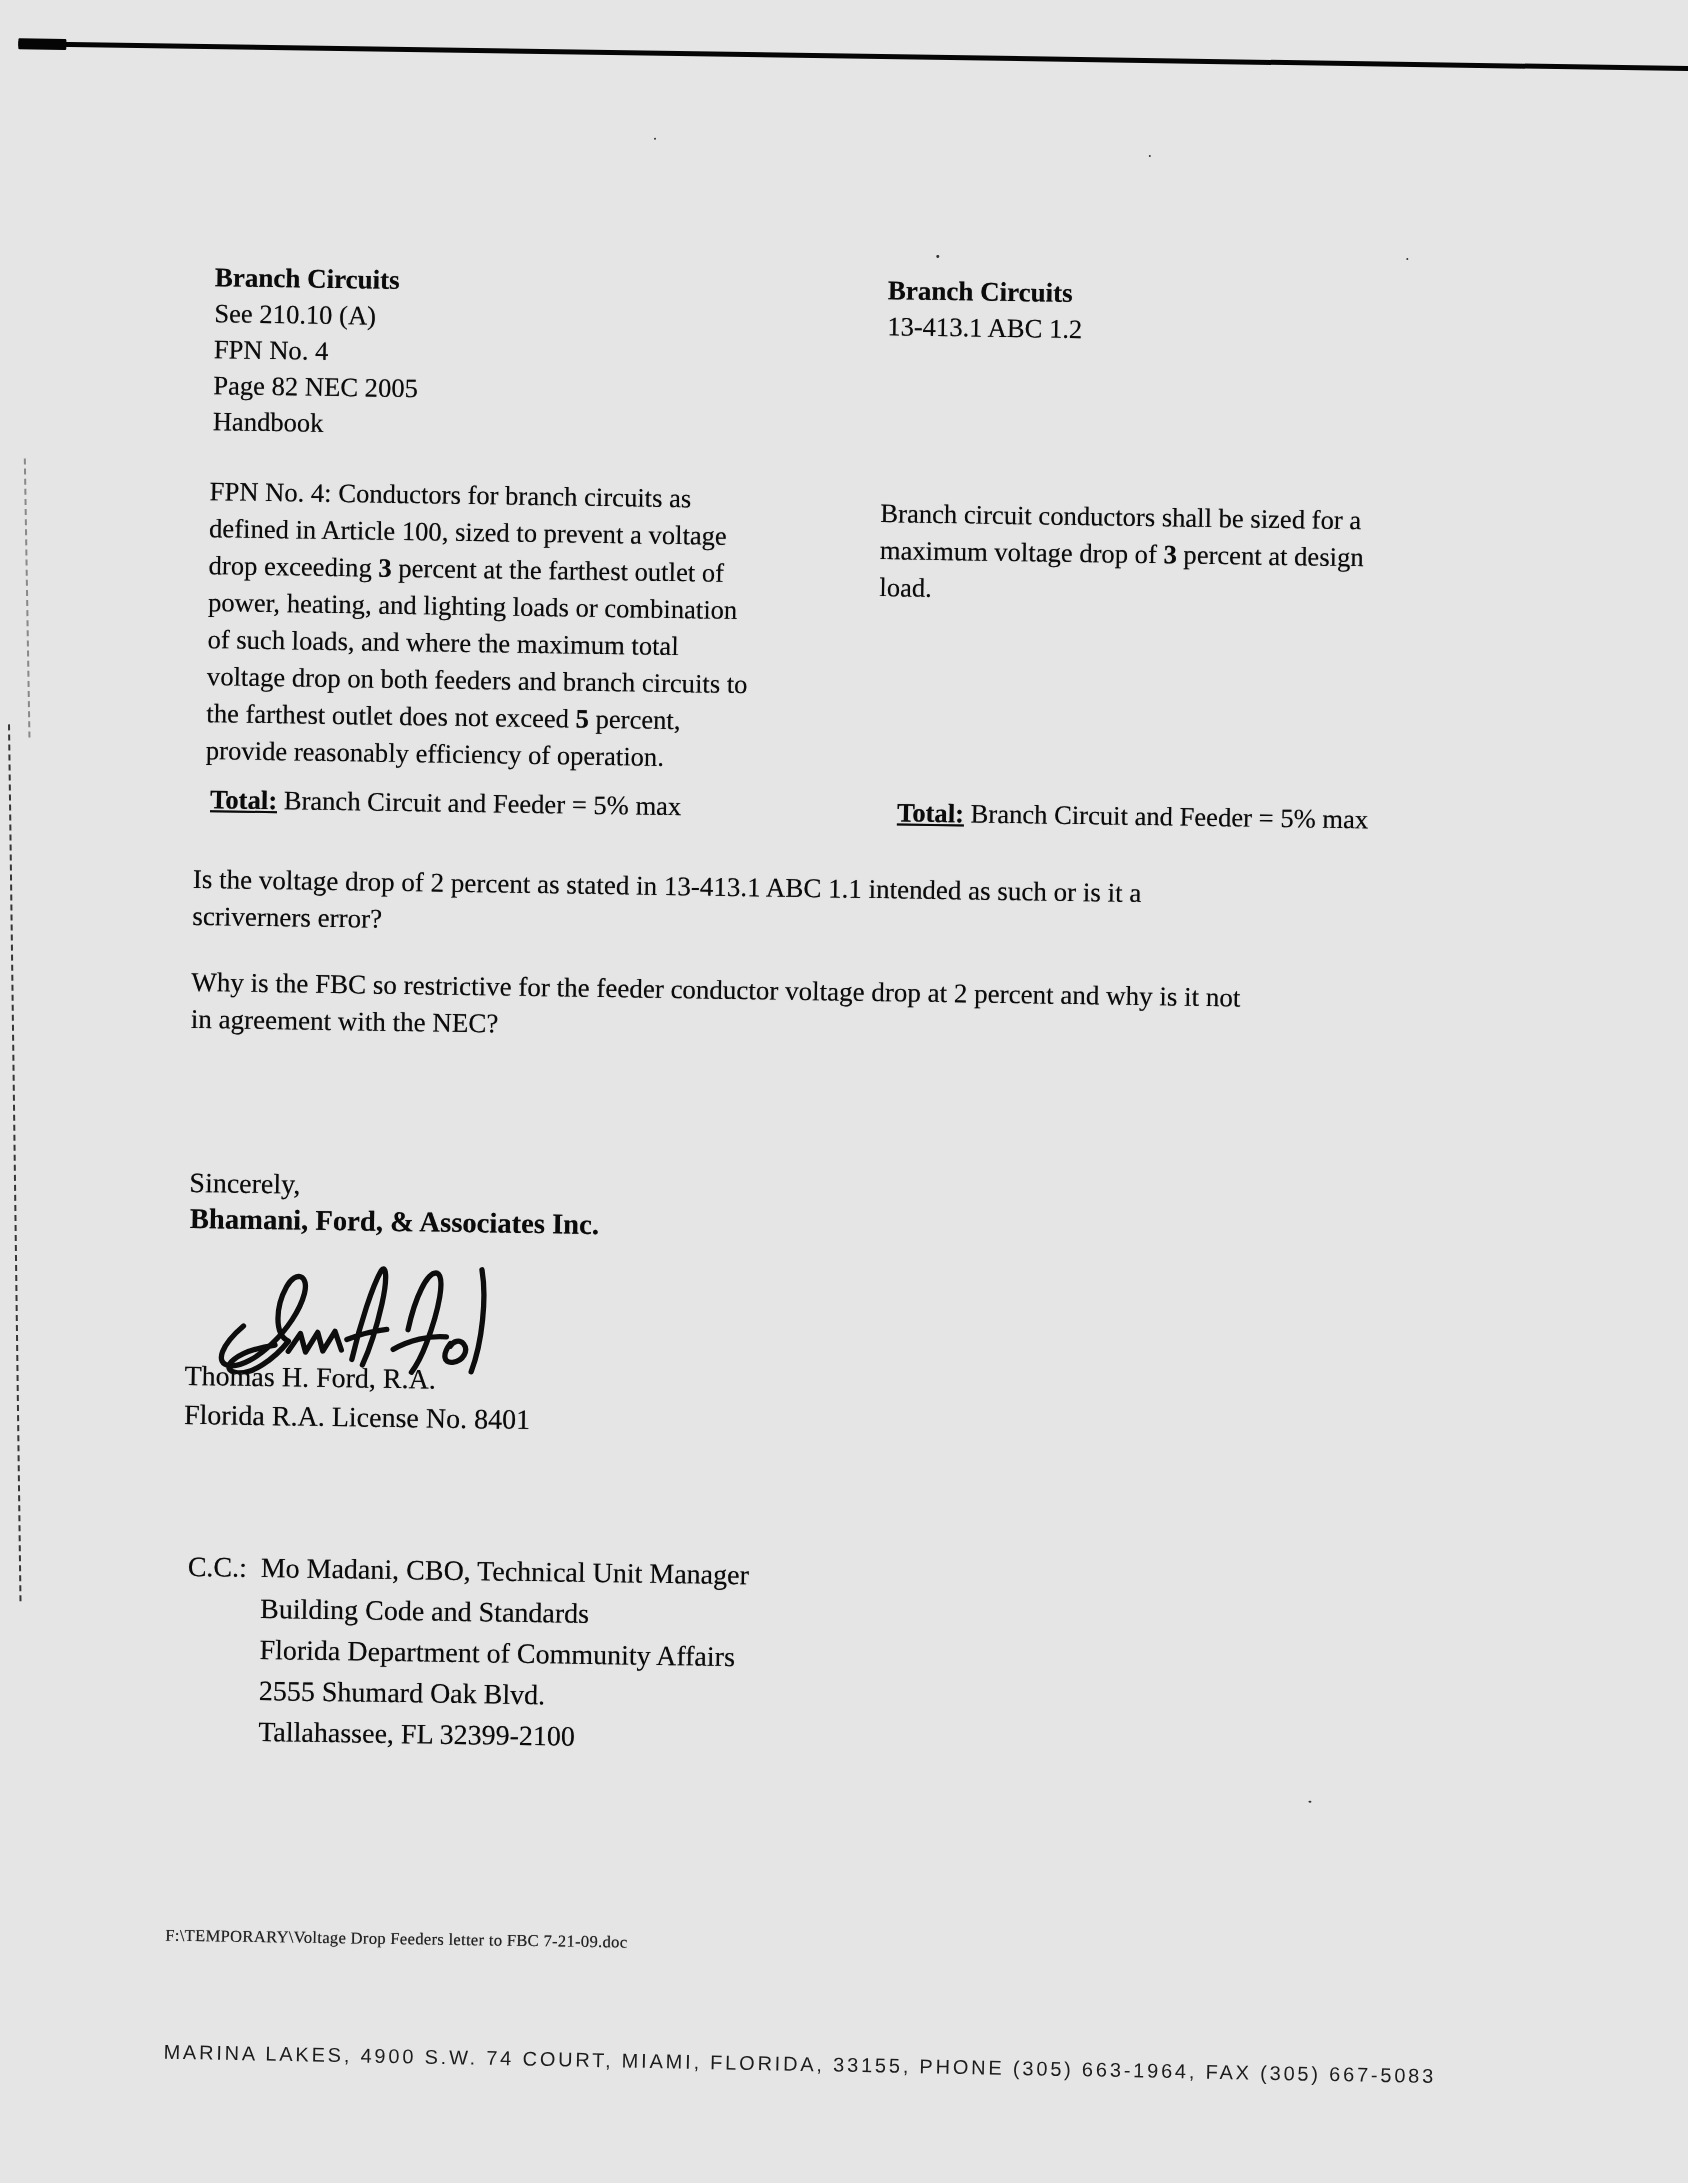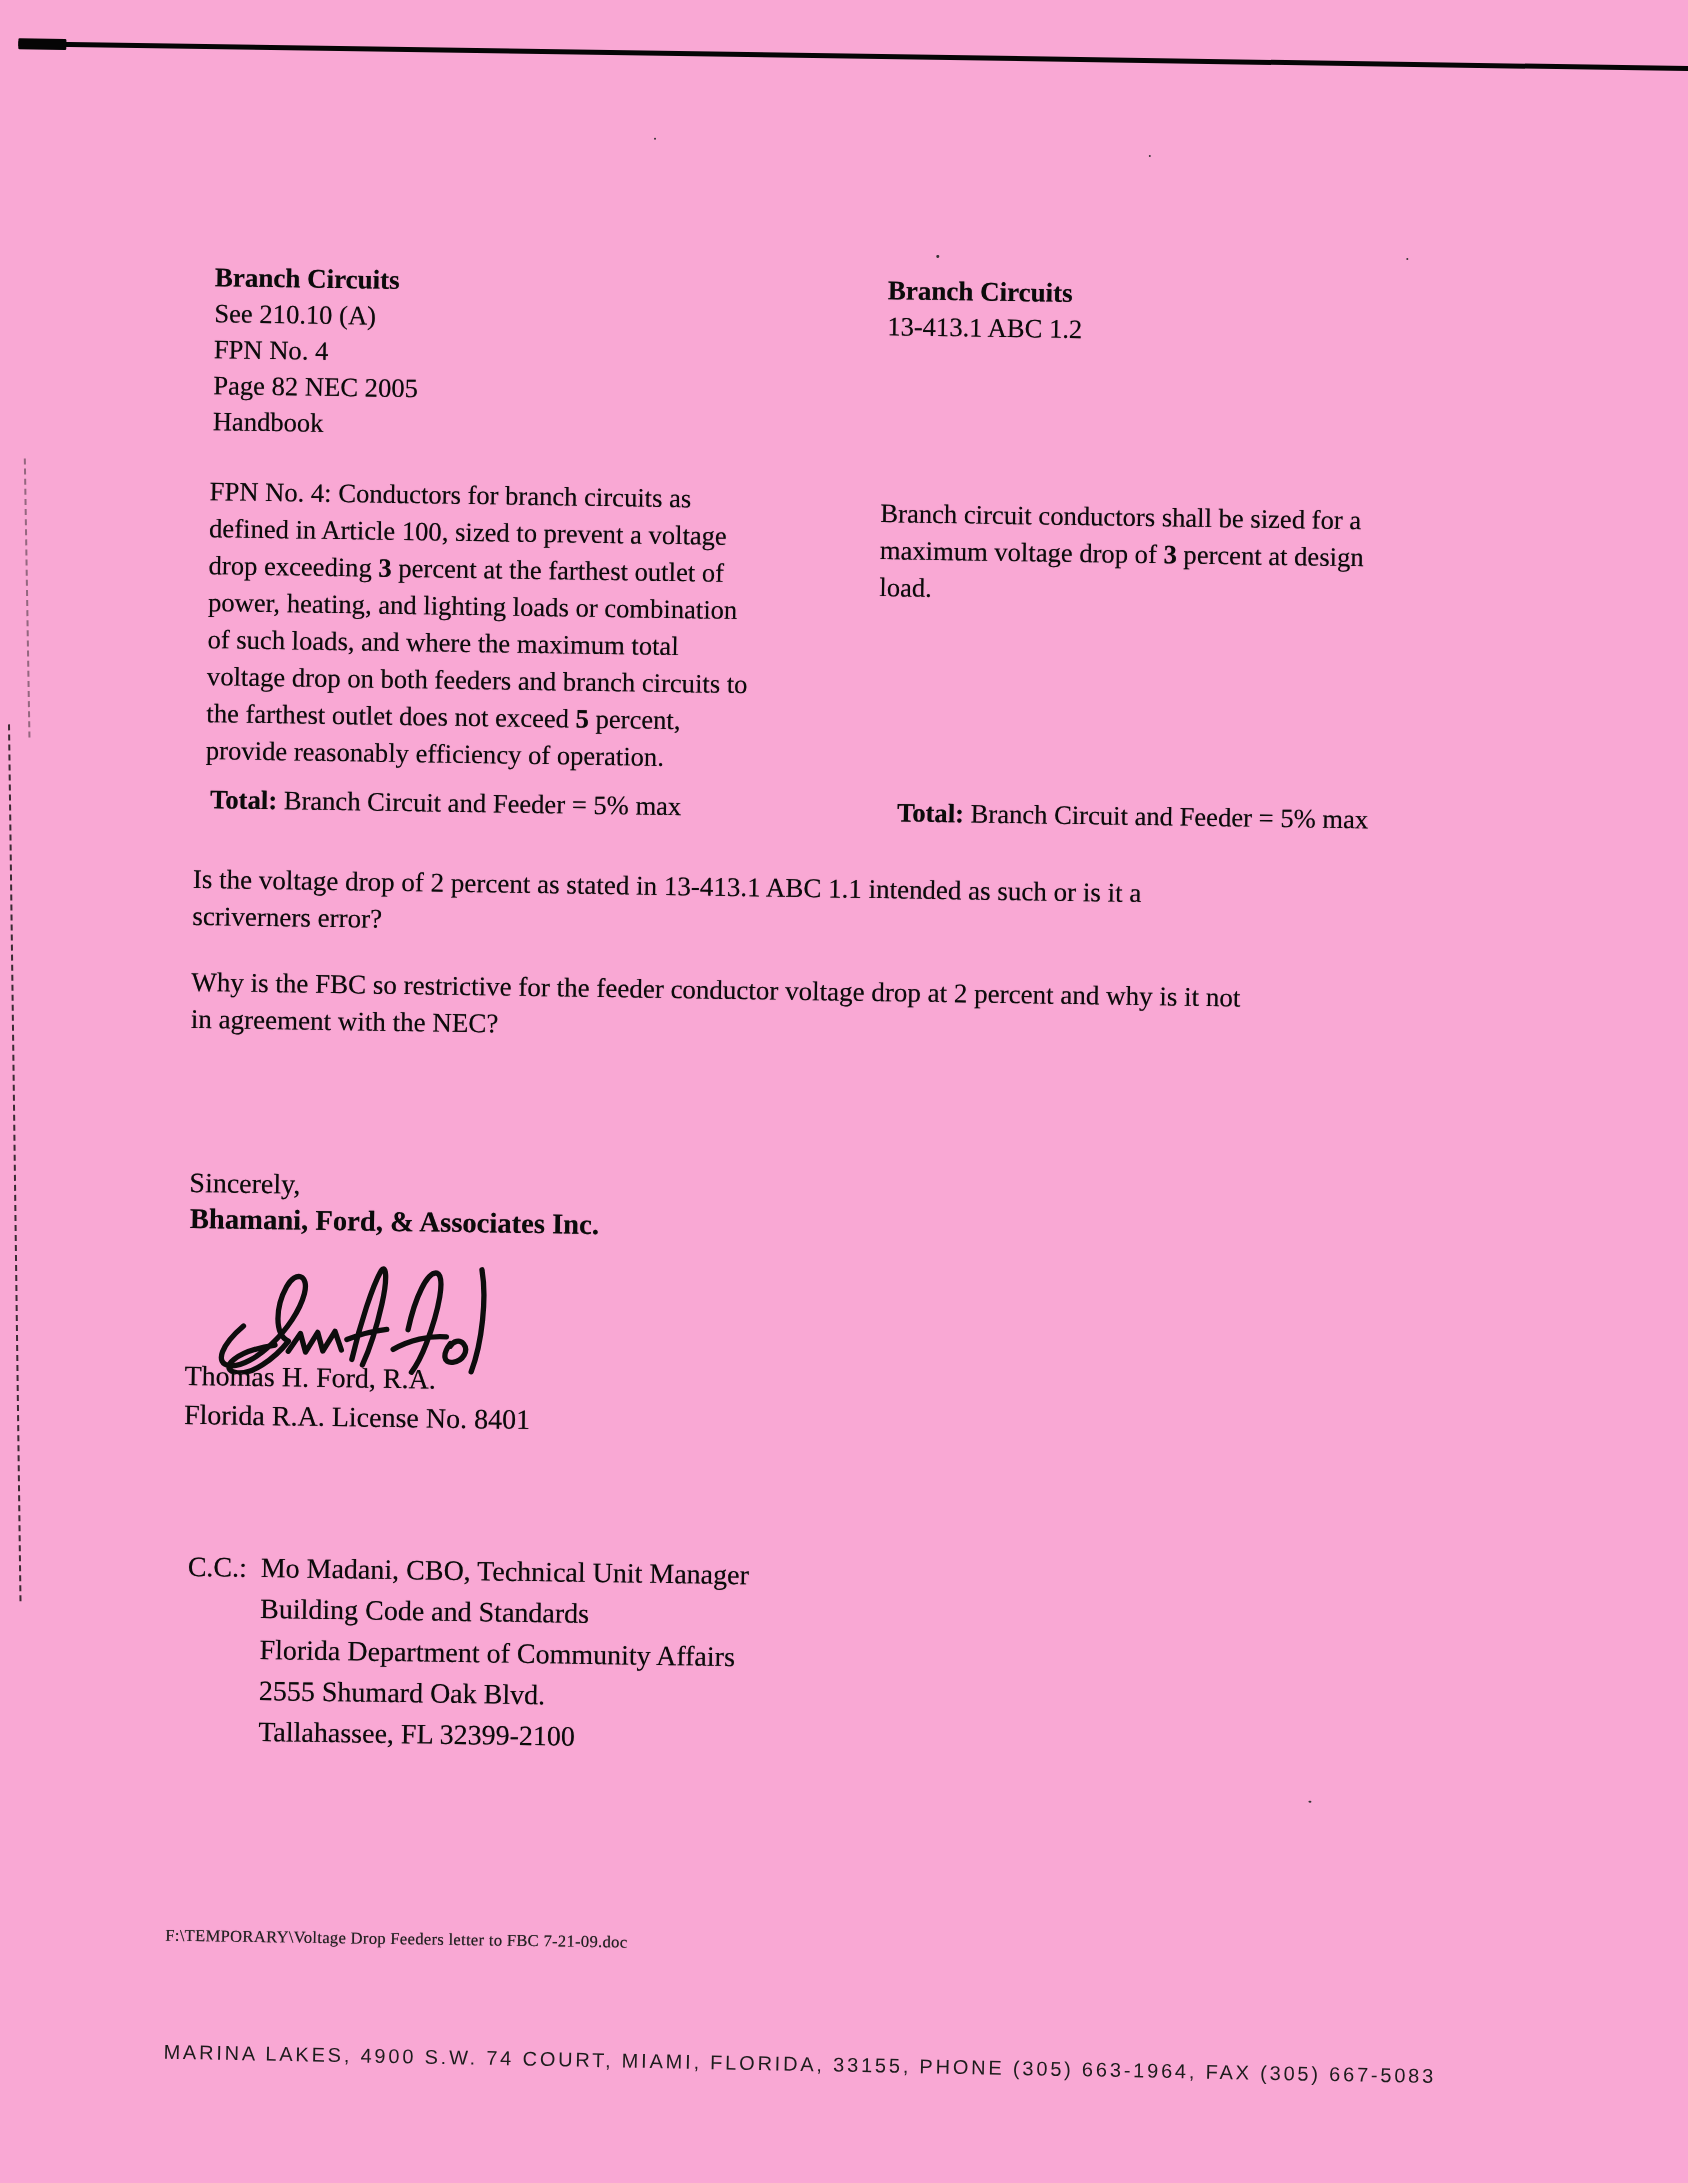--- a/index.html
+++ b/index.html
@@ -1,20 +1,20 @@
 <!DOCTYPE html>
 <html style="font-size:10.6px"><head>
 <meta charset="utf-8">
 <style>
   html, body { margin: 0; padding: 0; background: #ffffff; }
   .page {
     position: relative;
     width: 1689px;
     height: 2183px;
-    background: #f9a8d4;
+    background: #e5e5e5;
     overflow: hidden;
     font-family: "Liberation Serif", serif;
     color: #0b0b0b;
   }
   .rot {
     position: absolute;
     left: 0; top: 0; right: 0; bottom: 0;
     transform: rotate(0.85deg);
     transform-origin: 0 0;
   }
@@ -41,21 +41,21 @@
     border-left: 2.7px dashed rgba(10,10,10,0.8);
     transform: rotate(-1.6deg);
   }
   .speck { position: absolute; background: #333; border-radius: 50%; }
 
   .heading { font-weight: 700; font-size: 27px; line-height: 36px; }
   .reflines { font-size: 26.6px; line-height: 36px; white-space: pre-line; }
   .bodytext { font-size: 26.6px; line-height: 37px; white-space: pre-line; }
   .bodytext .seg-b { font-weight: 700; }
   .totalline { font-size: 26.6px; }
-  .totalline .lbl { font-weight: 700; }
+  .totalline .lbl { font-weight: 700; text-decoration: underline; }
   .question { font-size: 27px; line-height: 37px; white-space: pre-line; }
 
   .salutation { font-size: 28px; }
   .company { font-size: 28.6px; font-weight: 700; }
   .signer { font-size: 28px; line-height: 39px; white-space: pre-line; }
 
   .ccblock { font-size: 28px; line-height: 41px; }
   .ccrow { display: flex; }
   .cclabel { width: 73px; flex: 0 0 auto; }
   .cclines { white-space: pre-line; }

